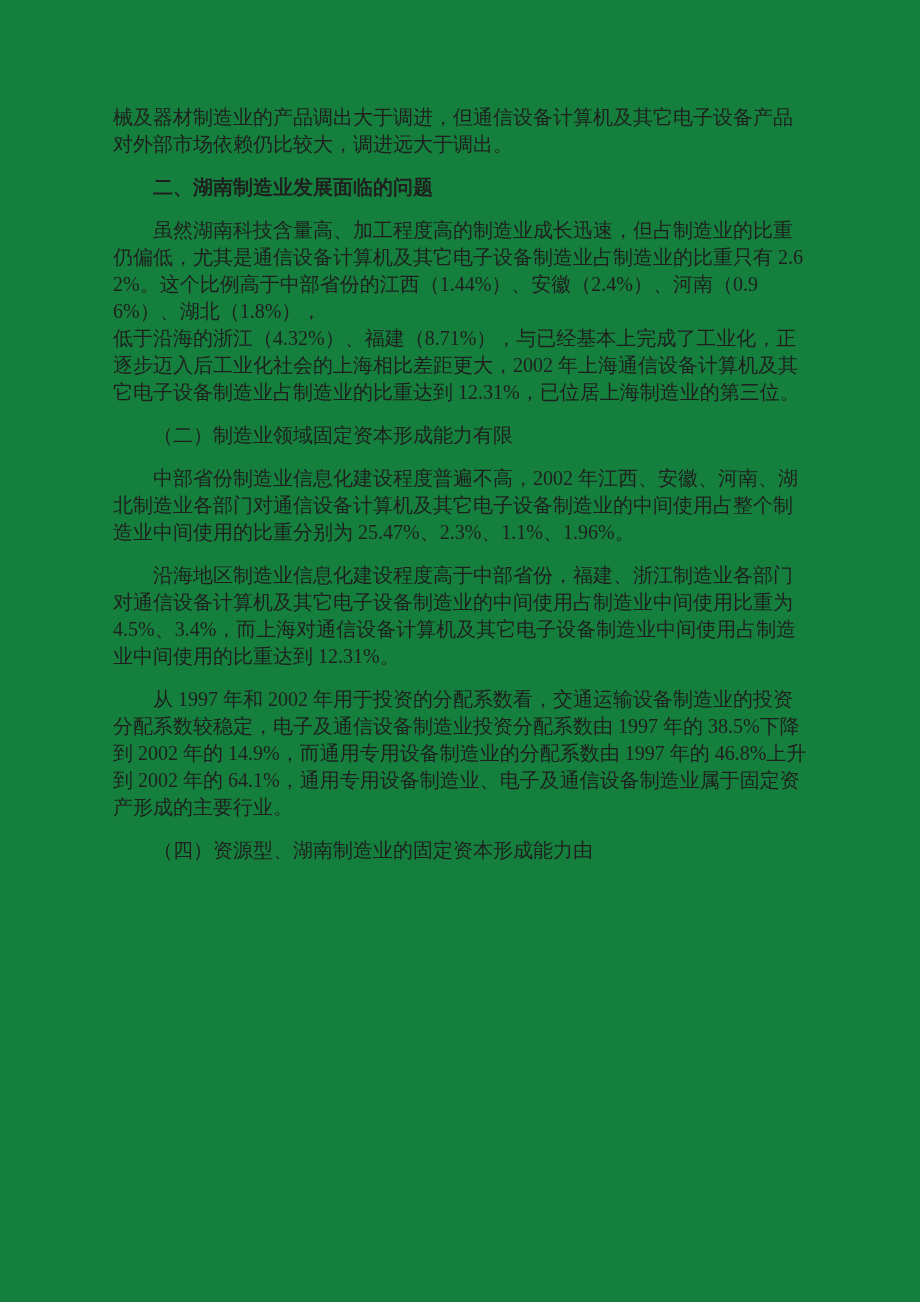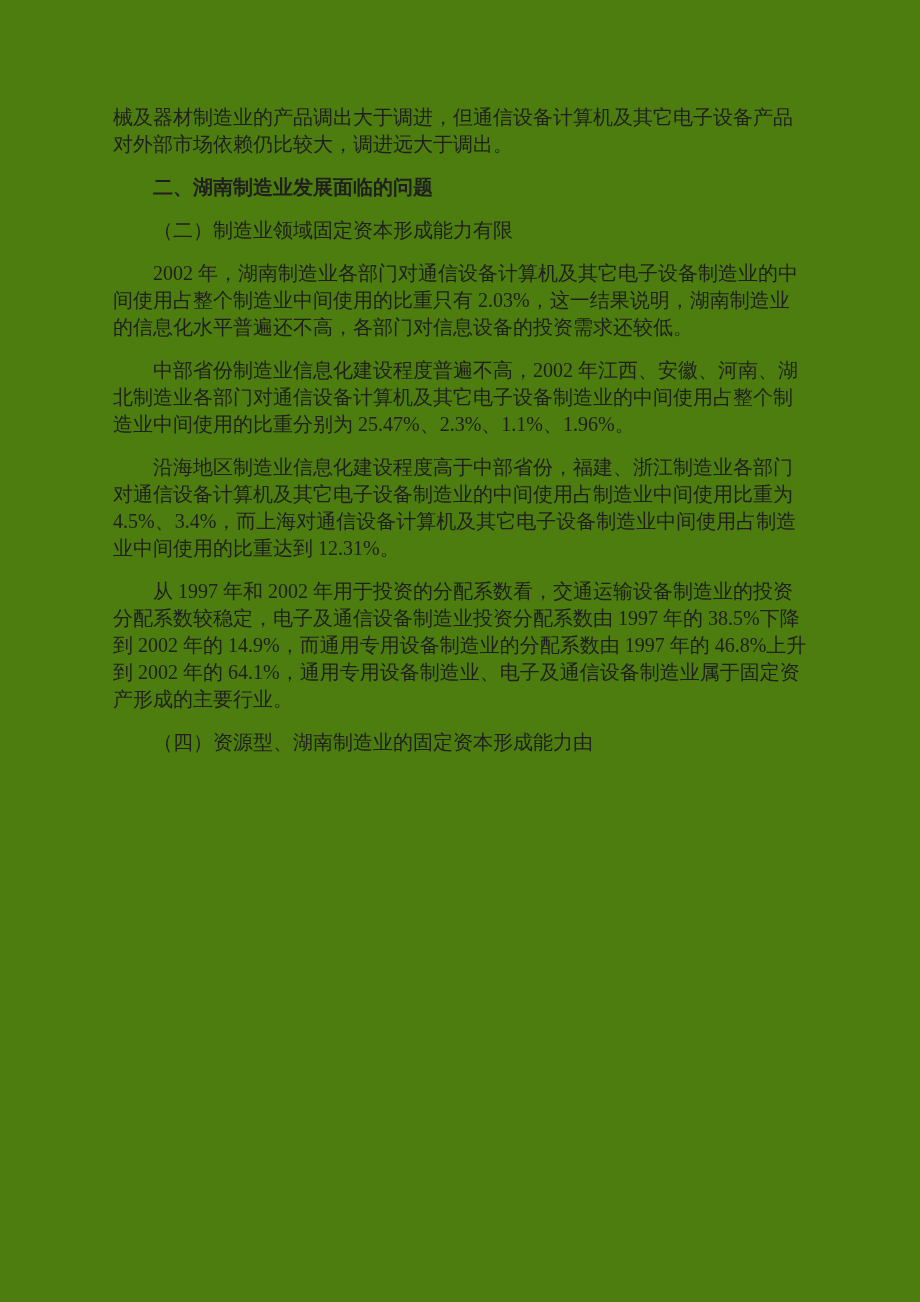--- a/index.html
+++ b/index.html
@@ -5,21 +5,21 @@
   html, body {
     margin: 0;
     padding: 0;
     background: #ffffff;
   }
   .page {
     position: relative;
     width: 920px;
     height: 1302px;
     box-sizing: border-box;
-    background: #4d7c0f;
+    background: #15803d;
     padding: 104px 112px 0 113px;
     overflow: hidden;
     font-family: "Liberation Serif", "DejaVu Serif", serif;
     color: #1f1f1f;
   }
   p.para {
     margin: 0 0 16px 0;
     font-size: 20px;
     line-height: 27px;
     text-align: left;
@@ -36,24 +36,25 @@
 </head>
 <body>
 
 <div class="page">
 
   <p class="para">械及器材制造业的产品调出大于调进，但通信设备计算机及其它电子设备产品对外部市场依赖仍比较大，调进远大于调出。</p>
 
   <p class="para indent heading">二、湖南制造业发展面临的问题</p>
 
 
+  <p class="para indent">虽然湖南科技含量高、加工程度高的制造业成长迅速，但占制造业的比重仍偏低，尤其是通信设备计算机及其它电子设备制造业占制造业的比重只有 2.62%。这个比例高于中部省份的江西（1.44%）、安徽（2.4%）、河南（0.96%）、湖北（1.8%），
+低于沿海的浙江（4.32%）、福建（8.71%），与已经基本上完成了工业化，正逐步迈入后工业化社会的上海相比差距更大，2002 年上海通信设备计算机及其它电子设备制造业占制造业的比重达到 12.31%，已位居上海制造业的第三位。</p>
 
   <p class="para indent">（二）制造业领域固定资本形成能力有限</p>
 
-  <p class="para indent">2002 年，湖南制造业各部门对通信设备计算机及其它电子设备制造业的中间使用占整个制造业中间使用的比重只有 2.03%，这一结果说明，湖南制造业的信息化水平普遍还不高，各部门对信息设备的投资需求还较低。</p>
 
   <p class="para indent">中部省份制造业信息化建设程度普遍不高，2002 年江西、安徽、河南、湖北制造业各部门对通信设备计算机及其它电子设备制造业的中间使用占整个制造业中间使用的比重分别为 25.47%、2.3%、1.1%、1.96%。</p>
 
   <p class="para indent">沿海地区制造业信息化建设程度高于中部省份，福建、浙江制造业各部门对通信设备计算机及其它电子设备制造业的中间使用占制造业中间使用比重为 4.5%、3.4%，而上海对通信设备计算机及其它电子设备制造业中间使用占制造业中间使用的比重达到 12.31%。</p>
 
 
 
   <p class="para indent">从 1997 年和 2002 年用于投资的分配系数看，交通运输设备制造业的投资分配系数较稳定，电子及通信设备制造业投资分配系数由 1997 年的 38.5%下降到 2002 年的 14.9%，而通用专用设备制造业的分配系数由 1997 年的 46.8%上升到 2002 年的 64.1%，通用专用设备制造业、电子及通信设备制造业属于固定资产形成的主要行业。</p>
 
   <p class="para indent">（四）资源型、湖南制造业的固定资本形成能力由</p>

